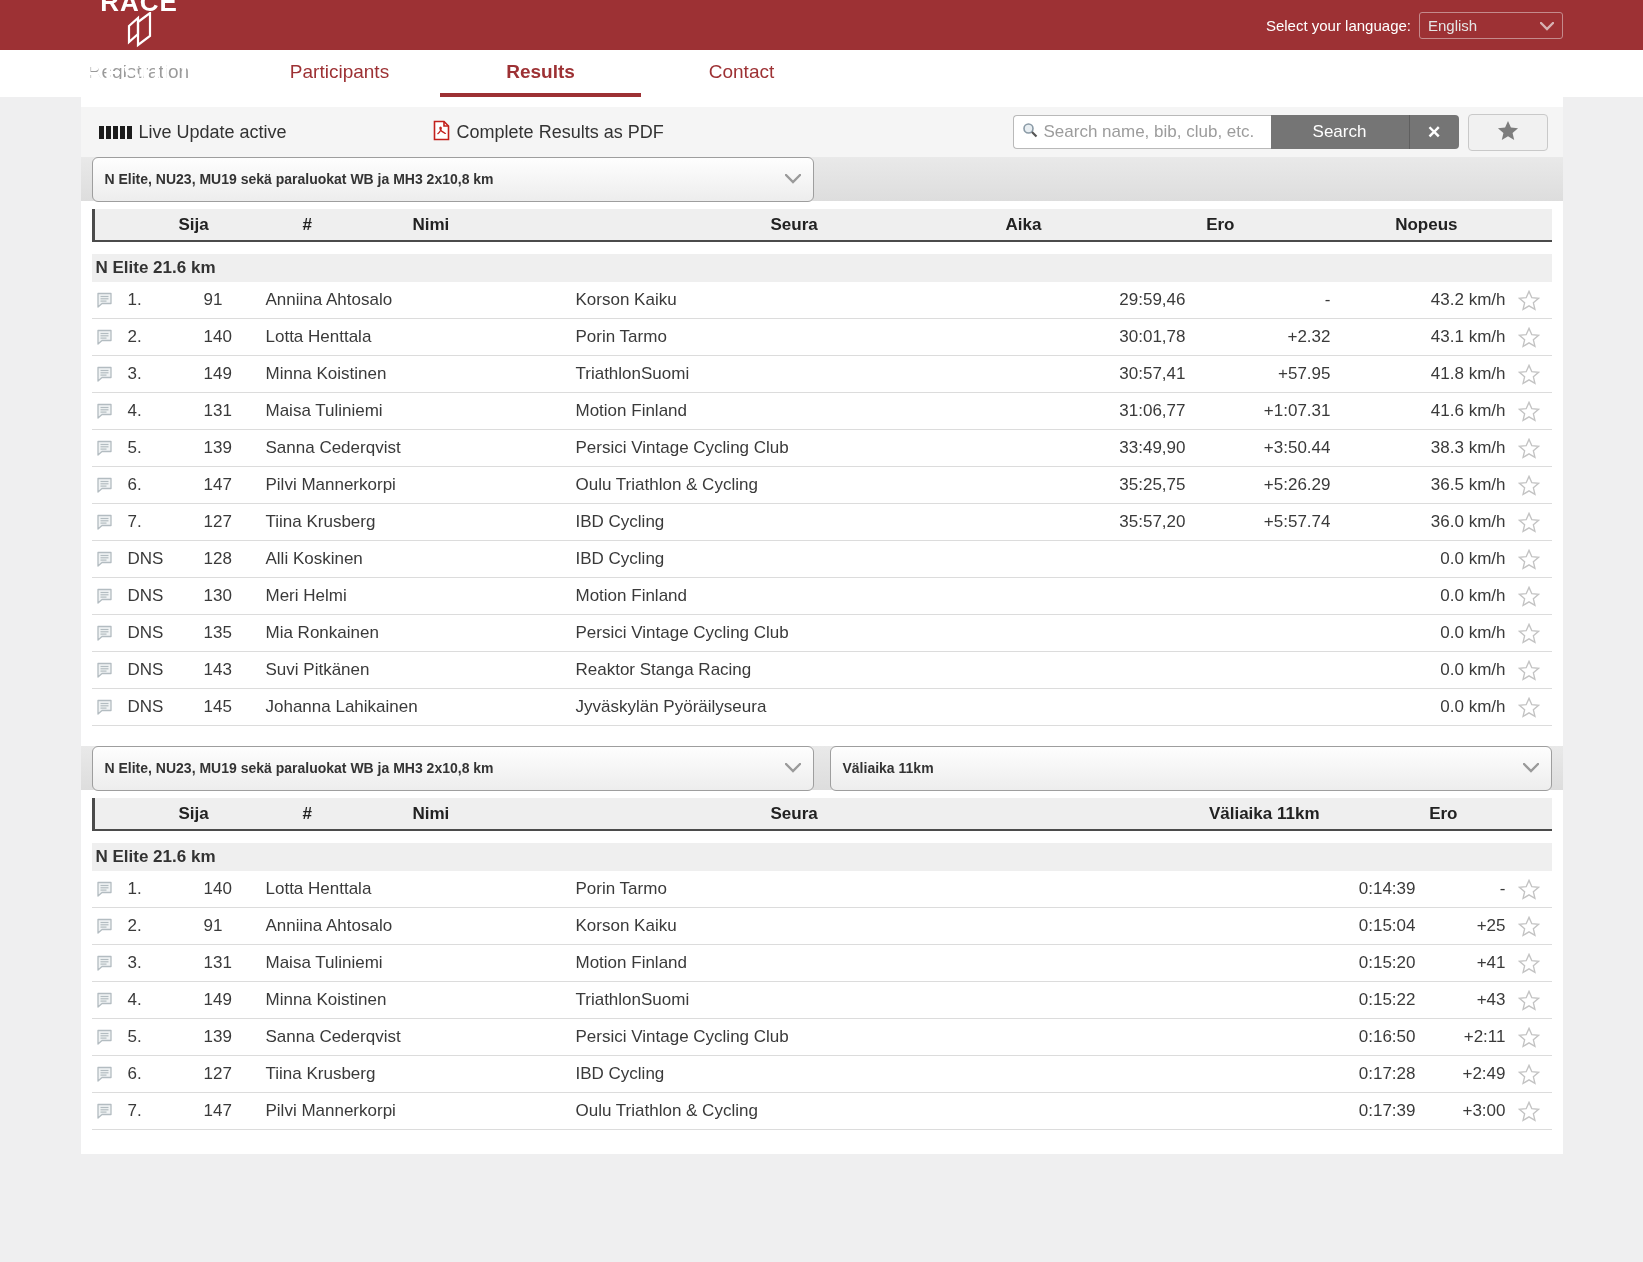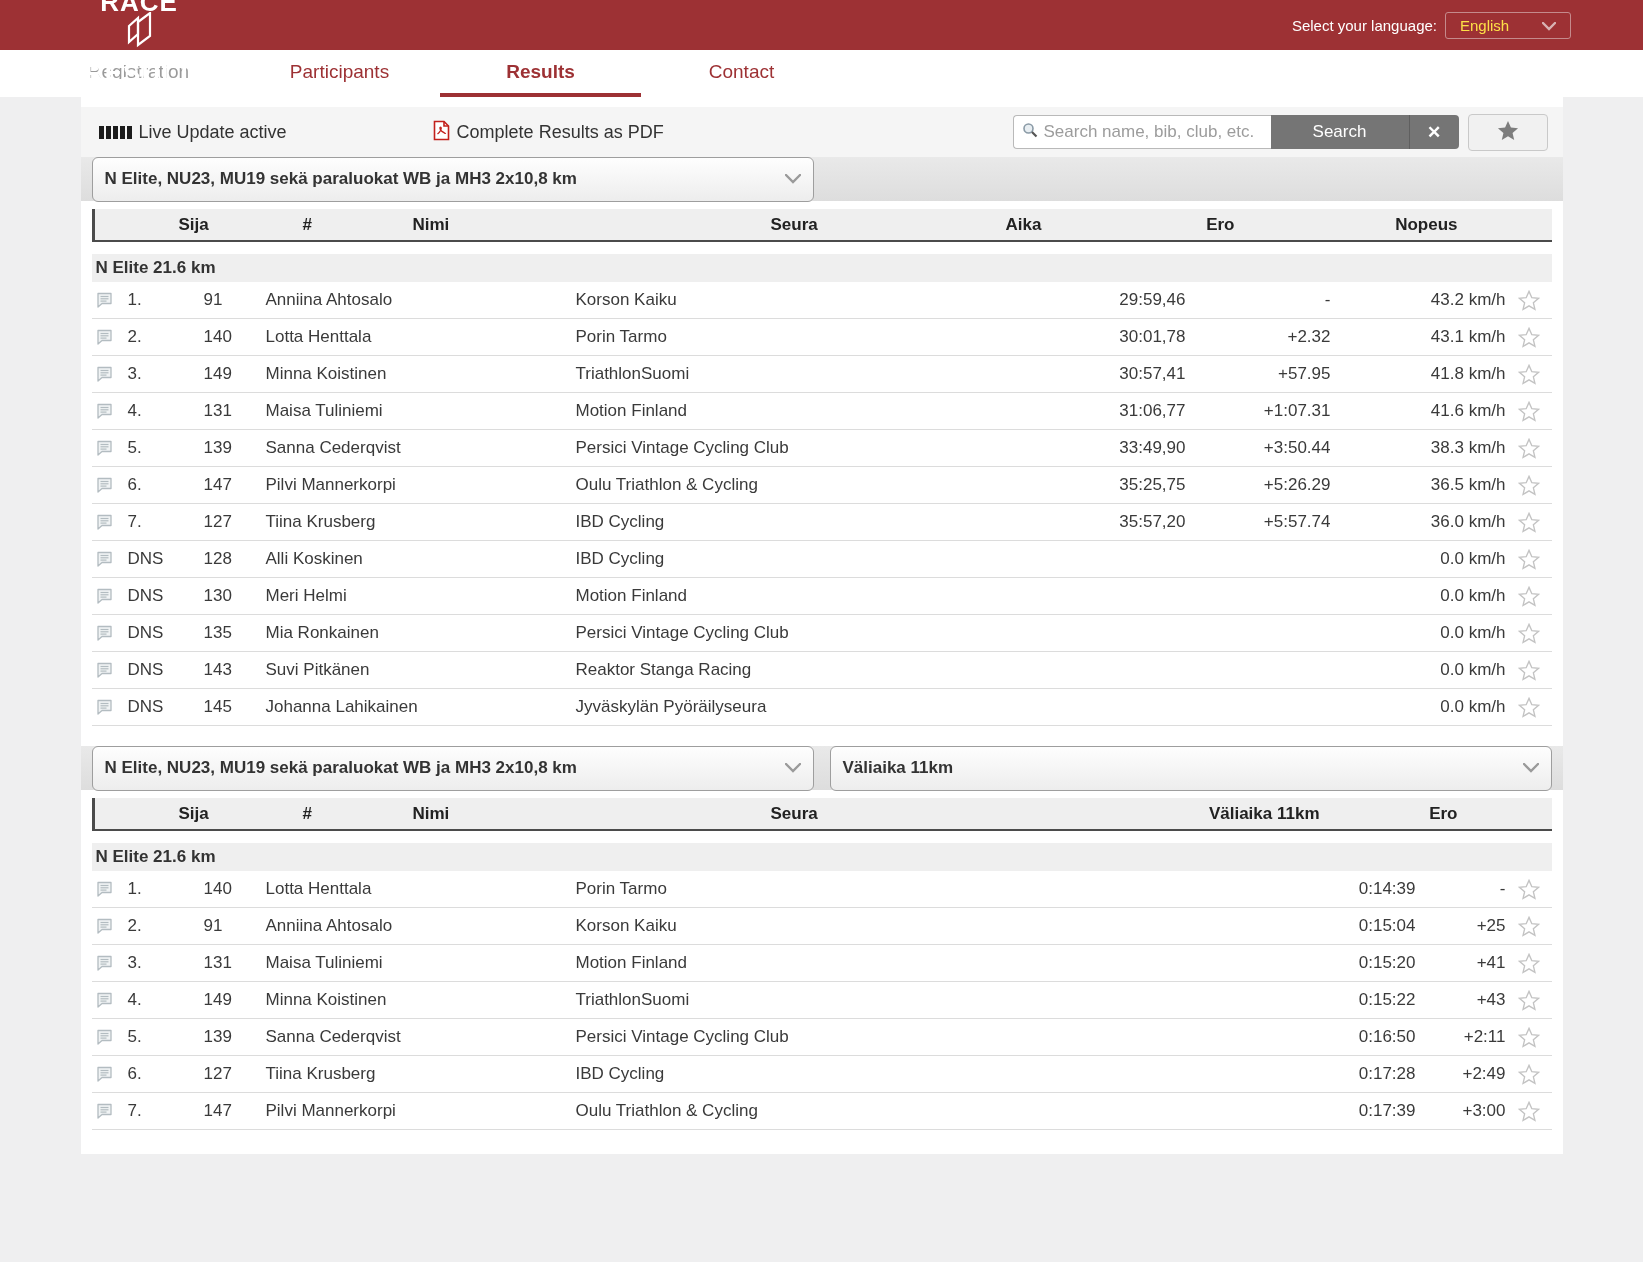--- a/index.html
+++ b/index.html
@@ -16,26 +16,26 @@
     height:50px; background:#9d3134;
     display:flex; align-items:center; position:relative;
   }
   .logo { display:flex; align-items:center; margin-left:85px; gap:2px;flex-direction:column; }
   .logo-my {
     color:#fff; font-weight:bold; font-size:17px; letter-spacing:.5px;
     border:2px solid #fff; border-radius:3px; padding:0 3px; margin-right:5px; line-height:20px;
   }
   .logo-word { color:#fff; font-weight:bold; font-size:26px; letter-spacing:1px; }
   .logo-mark { margin:-8px 2px 0 4px; }
-  .lang { position:absolute; right:72px; top:0; height:50px; display:flex; align-items:center; gap:8px; }
+  .lang { position:absolute; right:80px; top:0; height:50px; display:flex; align-items:center; gap:8px; }
   .lang-label { color:#fff; font-size:15px; }
   .lang-select {
-    width:126px; height:27px; border:1px solid #c58a8c; border-radius:3px;
-    color:#fde047; font-size:15px; display:flex; align-items:center; justify-content:space-between;
-    padding:0 14px; cursor:pointer; background:transparent;
+    width:144px; height:27px; border:1px solid #c58a8c; border-radius:3px;
+    color:#e5e5e5; font-size:15px; display:flex; align-items:center; justify-content:space-between;
+    padding:0 8px; cursor:pointer; background:transparent;
   }
 
   
   .nav { height:47px; background:#fff; display:flex; padding-left:38px; }
   .tab {
     width:201px; display:flex; align-items:center; justify-content:center;
     font-size:19px; color:#9d3134; cursor:pointer; border-bottom:4px solid transparent;
   }
   .tab.inactive { color:#9a9a9a; }
   .tab.active { font-weight:bold; border-bottom-color:#9d3134; }
@@ -79,21 +79,21 @@
   }
 
   
   .selstrip {
     height:44px; background:linear-gradient(#e9e9e9,#dddddd);
     display:flex; align-items:center; padding:0 11px; gap:16px;
   }
   .dd {
     height:45px; background:linear-gradient(#fefefe,#ededed); border:1px solid #9e9e9e;
     border-radius:6px; display:flex; align-items:center; justify-content:space-between;
-    padding:0 12px; font-size:17px; font-weight:bold; color:#333; cursor:pointer;
+    padding:0 12px; font-size:14px; font-weight:bold; color:#333; cursor:pointer;
   }
   .dd-left { width:722px; }
   .dd-right { flex:1; }
 
   
   .tablewrap { padding:0 11px; }
   .thead {
     display:flex; align-items:center; height:33px; margin-top:8px; background:#efefef;
     border-bottom:2px solid #4b4b4b; border-left:3px solid #4b4b4b;
     font-weight:bold; color:#222; font-size:17px;gap:48px;

